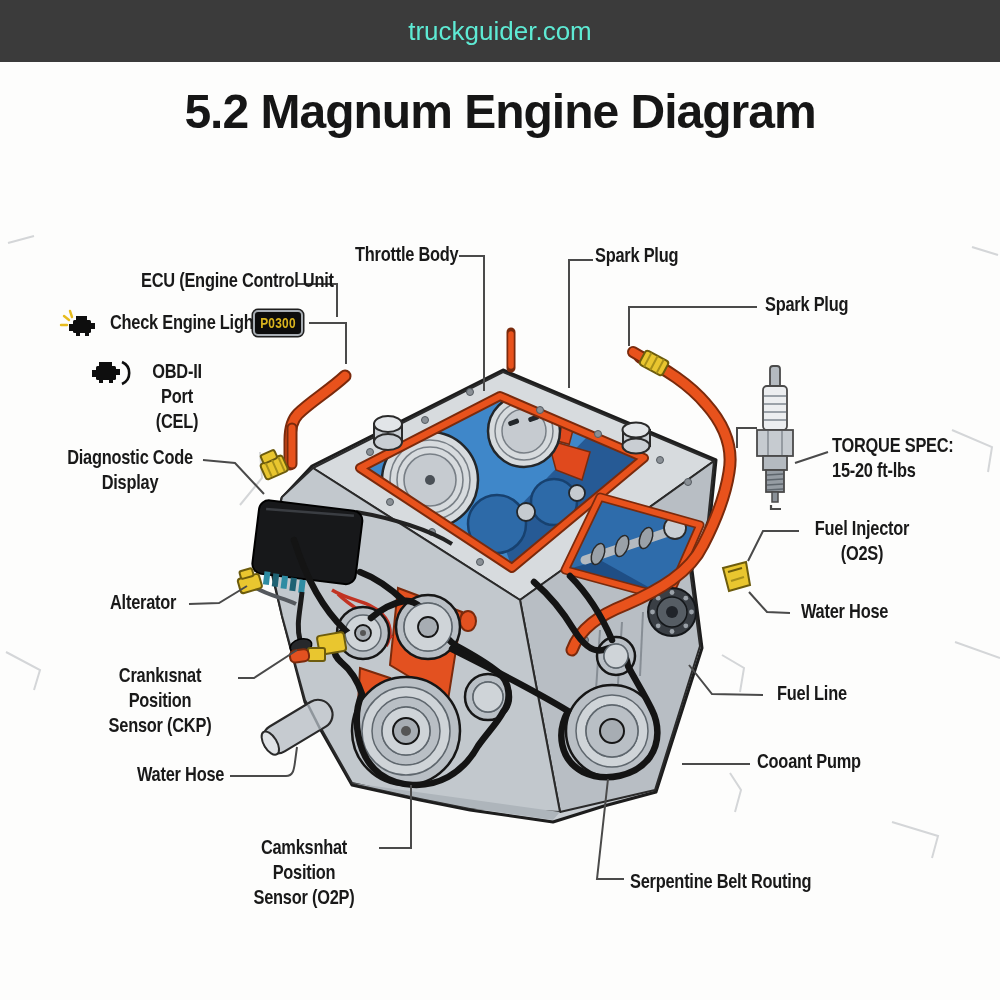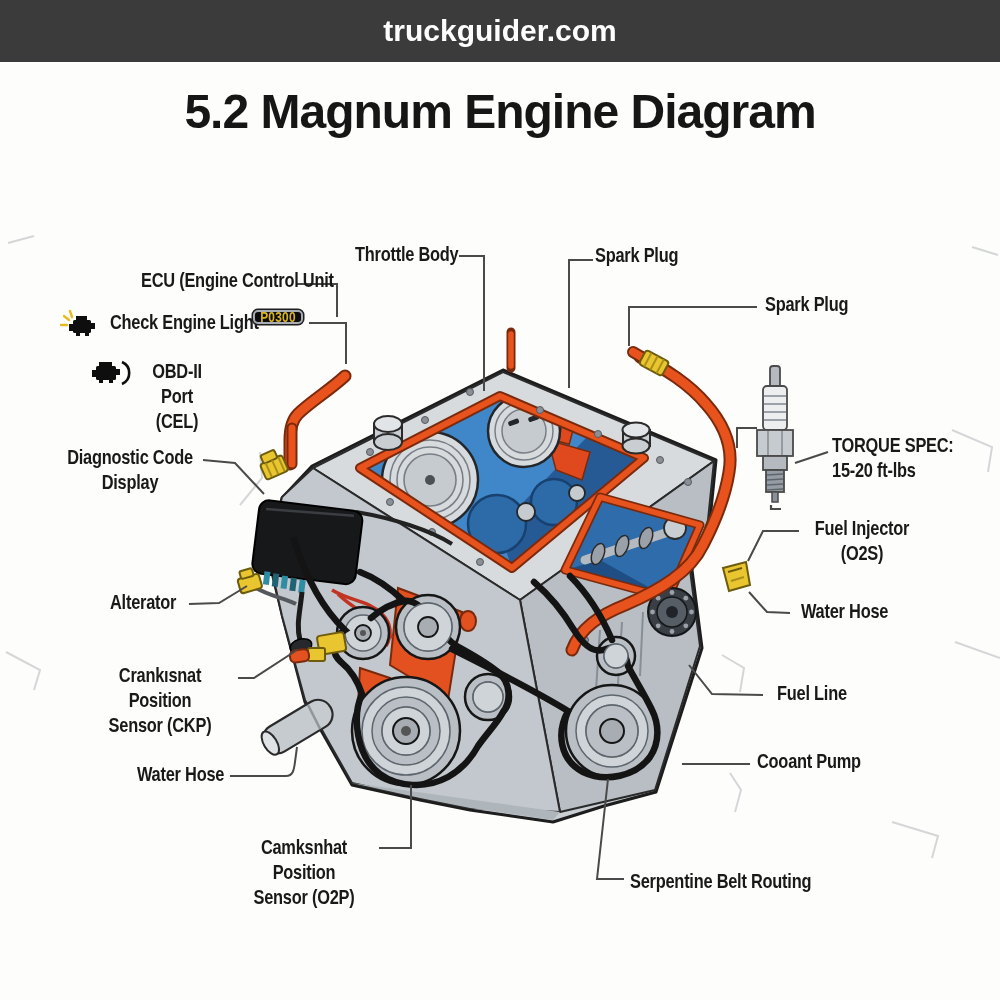--- a/index.html
+++ b/index.html
@@ -1,30 +1,30 @@
 <!DOCTYPE html>
 <html><head>
 <meta charset="utf-8">
 <style>
   html,body{margin:0;padding:0;background:#e9e9e9;}
   #page{position:relative;width:1000px;height:1000px;background:#fdfdfc;overflow:hidden;
         font-family:"Liberation Sans","DejaVu Sans",sans-serif;}
   
   #banner{position:absolute;left:0;top:0;width:1000px;height:62px;background:#3b3b3b;
           display:flex;align-items:center;justify-content:center;}
-  #banner .site{color:#ffffff;font-size:30px;font-weight:700;letter-spacing:0px;}
+  #banner .site{color:#5eead4;font-size:26px;font-weight:400;letter-spacing:0px;}
   
   #title{position:absolute;left:0;top:84px;width:1000px;text-align:center;
          font-size:48px;font-weight:700;color:#161616;letter-spacing:-1px;}
   
   .lbl{position:absolute;color:#191919;font-size:21px;font-weight:700;line-height:25px;
        letter-spacing:-0.3px;white-space:nowrap;transform:scaleX(0.78);transform-origin:left top;}
   .lbl.ctr{text-align:center;white-space:normal;transform:scaleX(0.78);transform-origin:center top;}
   
-  #badge{position:absolute;left:253px;top:310px;width:50px;height:14px;background:#0c0c0c;
+  #badge{position:absolute;left:253px;top:310px;width:50px;height:26px;background:#0c0c0c;
          border:2px solid #a7adb3;box-shadow:0 0 0 1.5px #1f1f1f;border-radius:5px;
          display:flex;align-items:center;justify-content:center;box-sizing:border-box;}
   #badge span{color:#d9b41e;font-size:14px;font-weight:700;letter-spacing:0.3px;transform:scaleX(0.85);}
   .icon{position:absolute;}
   svg{display:block;}
   #art{position:absolute;left:0;top:0;}
 </style>
 </head>
 <body>
 

